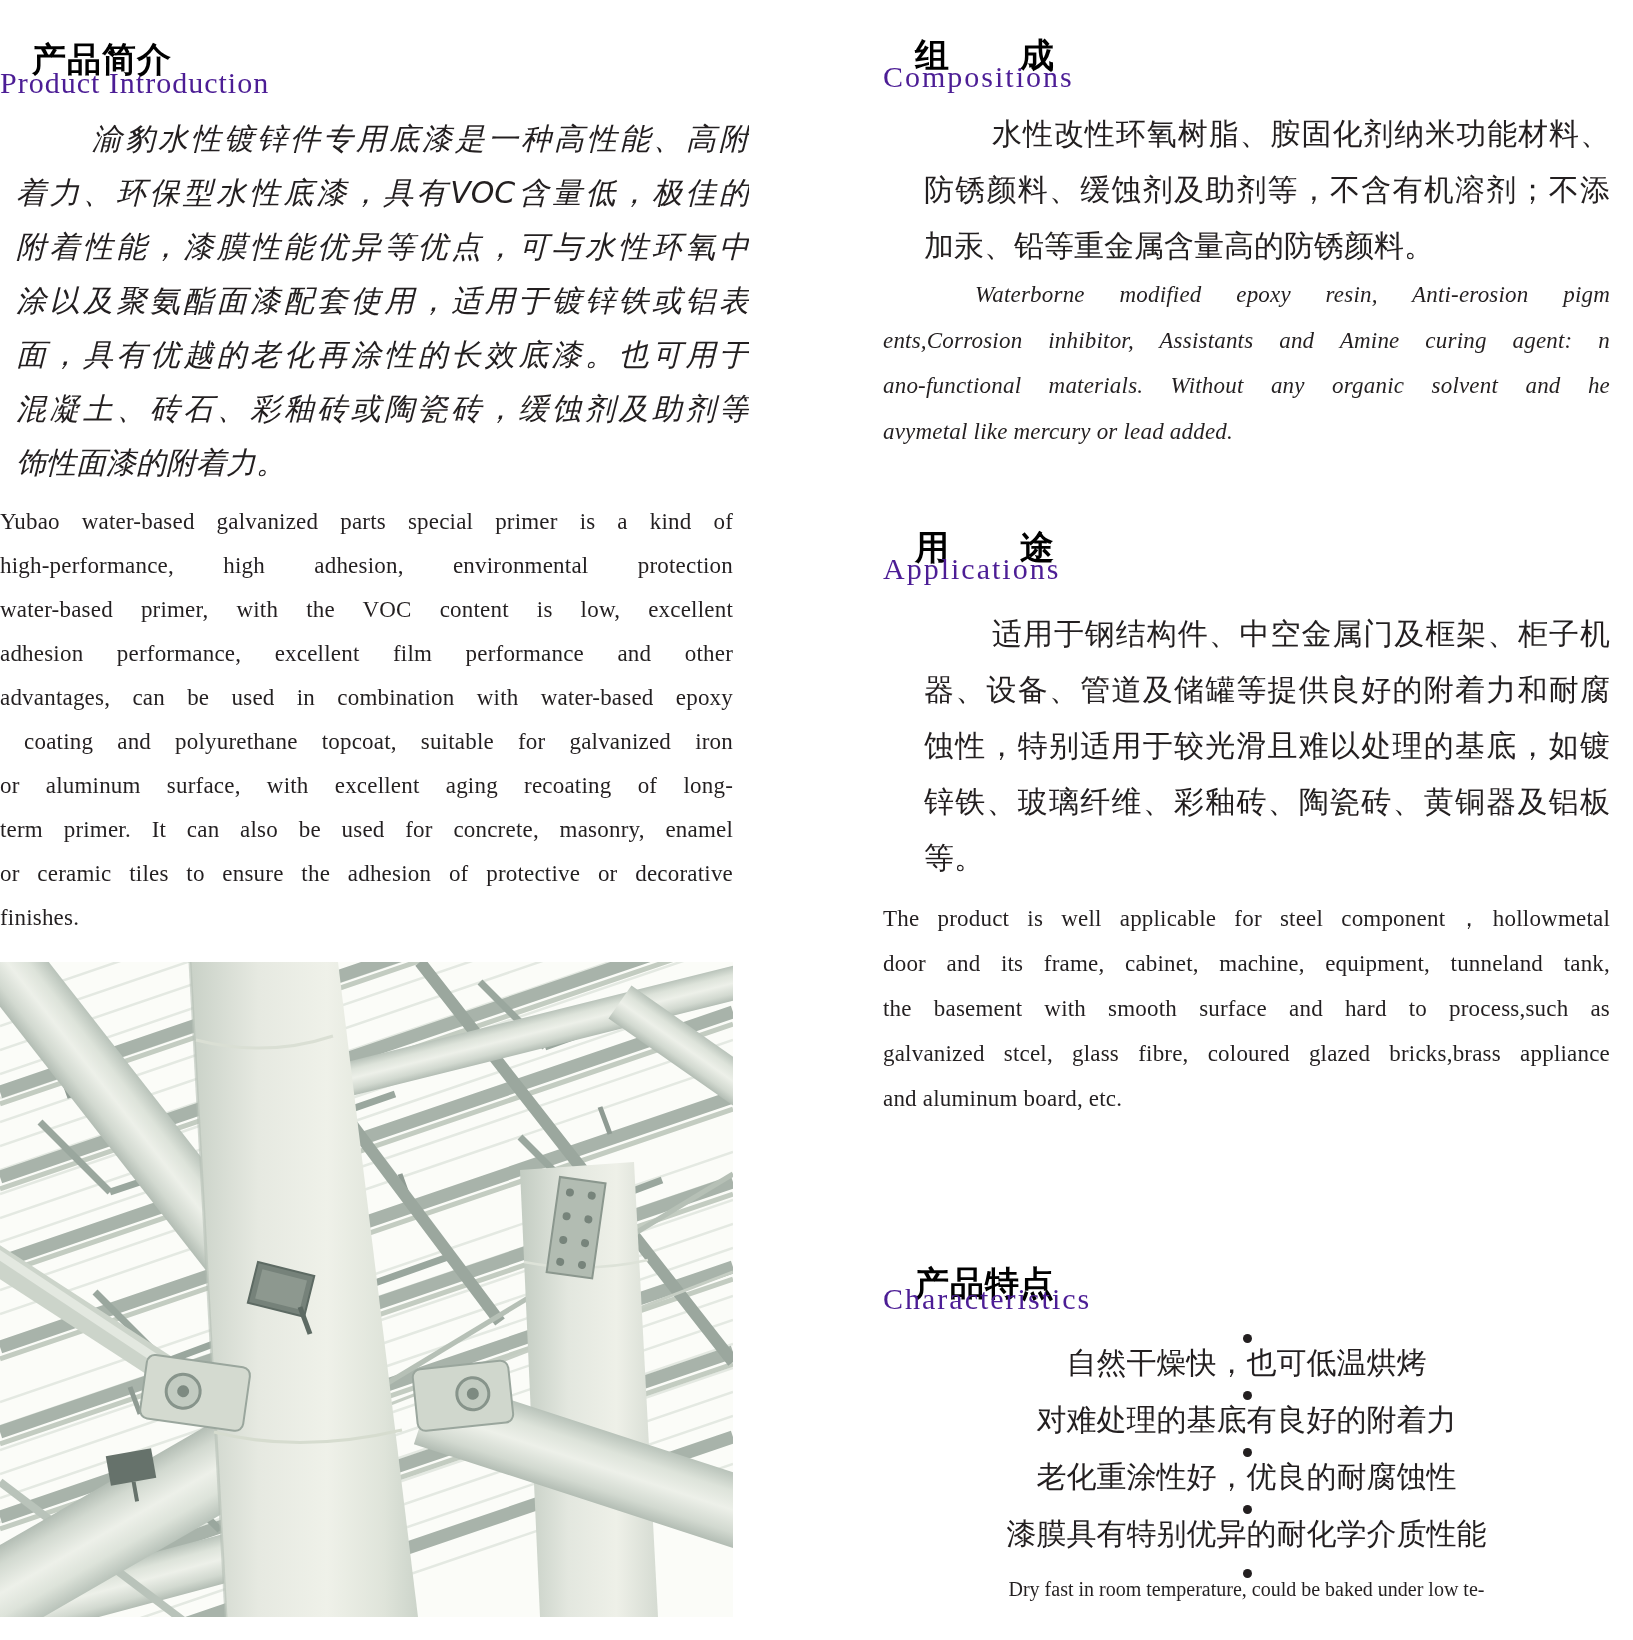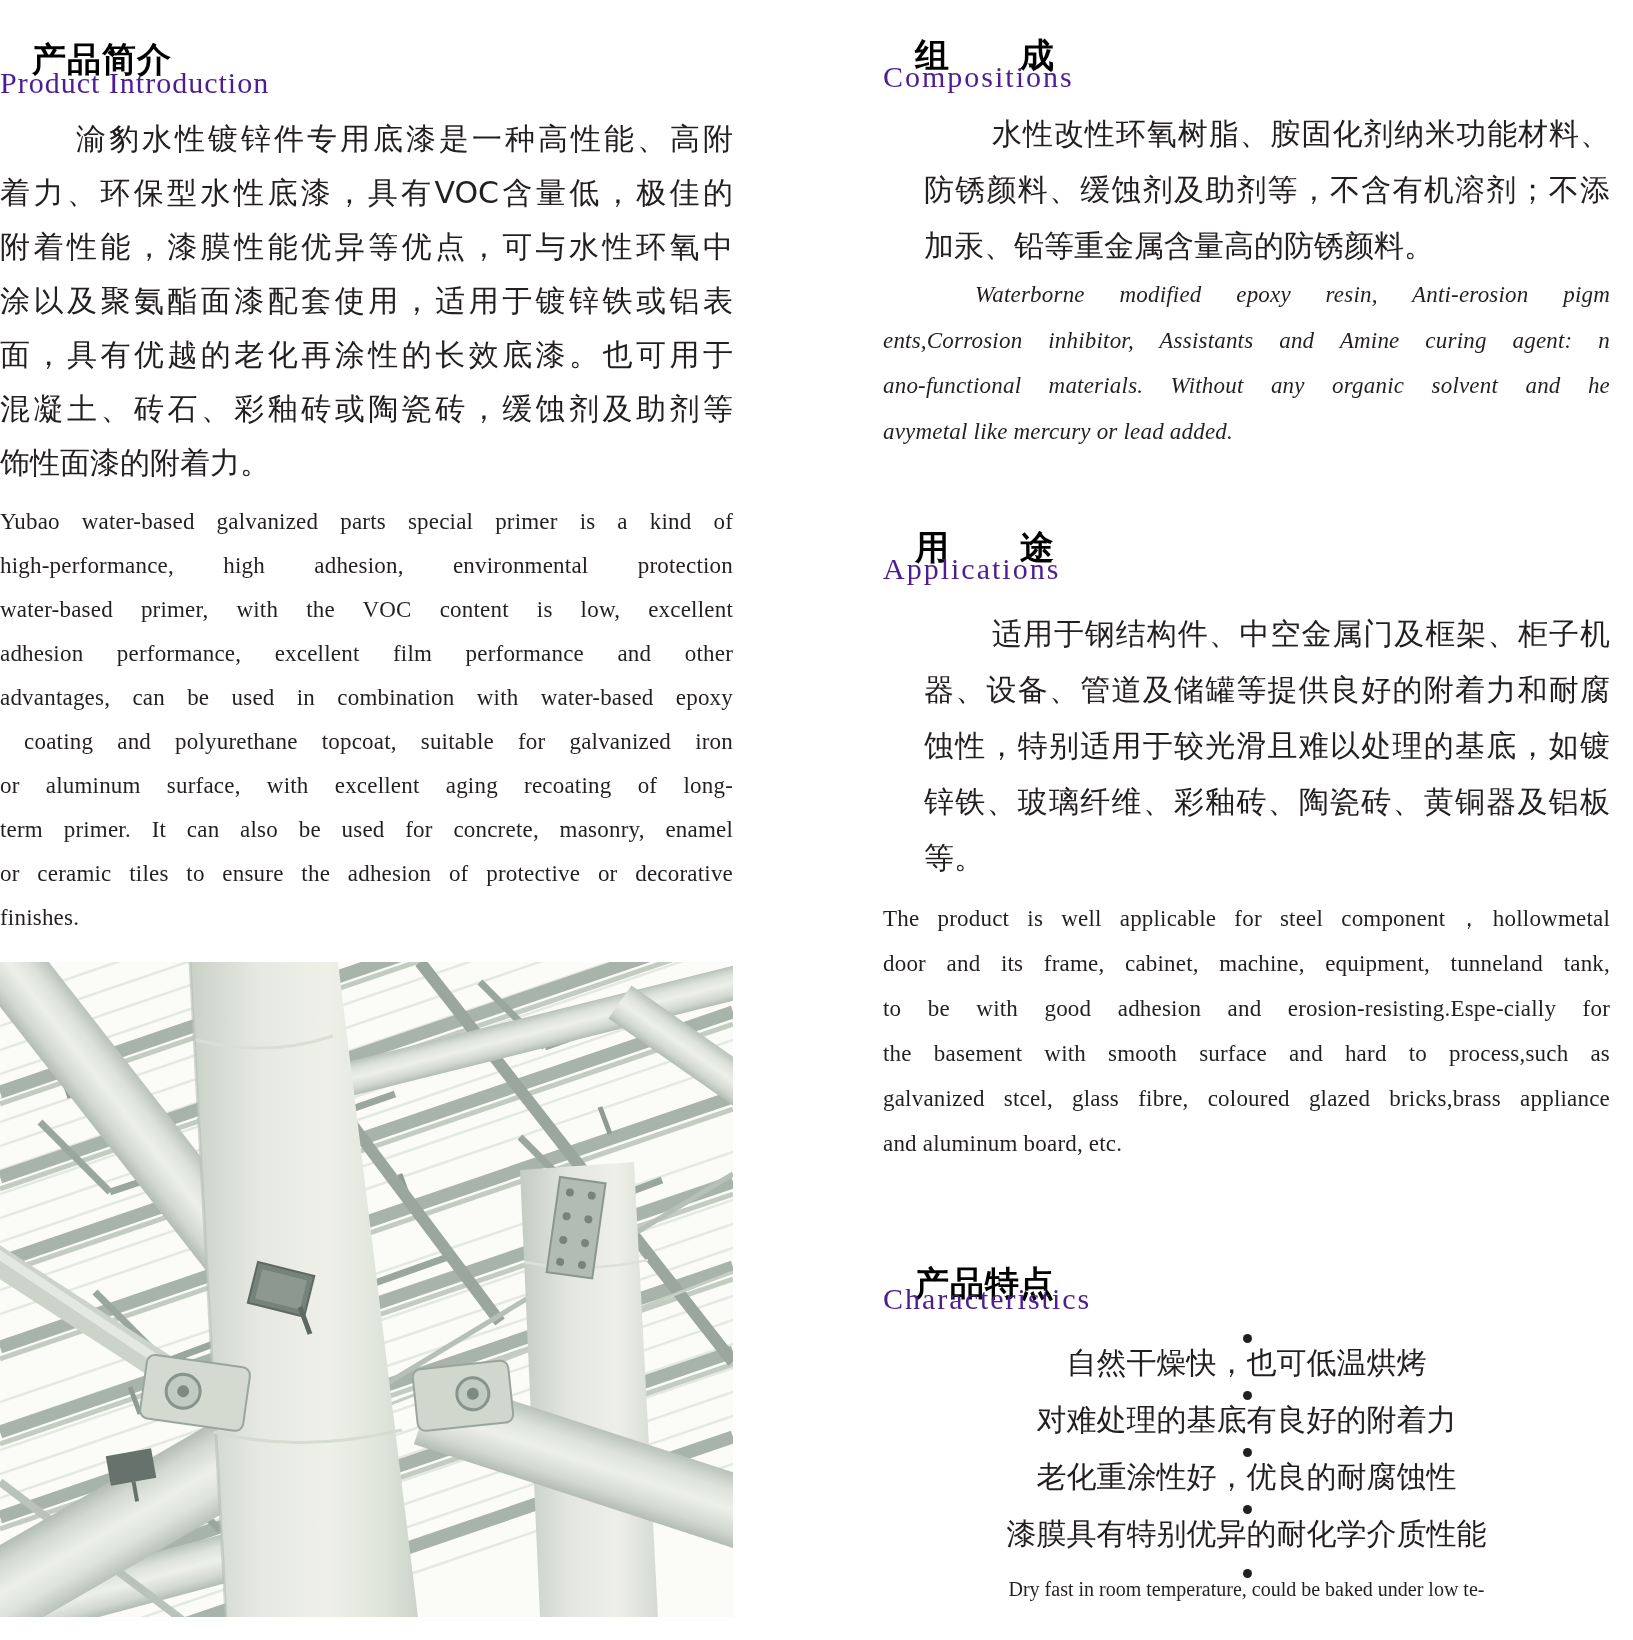--- a/index.html
+++ b/index.html
@@ -23,21 +23,21 @@
   .lh44 .line{height:44px;line-height:44px;}
   .lh455 .line{height:45.5px;line-height:45.5px;}
   .lh45 .line{height:45px;line-height:45px;}
   .ind76 .line:first-child{text-indent:76px;}
   .ind68 .line:first-child{text-indent:68px;}
   .ind92 .line:first-child{text-indent:92px;}
 
   
   #l-h-cn{left:0;top:12px;letter-spacing:1px;}
   #l-h-en{left:0;top:66px;letter-spacing:1px;}
-  #l-cn{left:0;top:112px;width:733px;}
+  #l-cn{left:16px;top:112px;width:733px;font-style:italic;}
   #l-en{left:0;top:500px;width:733px;}
   #photo{left:0;top:962px;width:733px;height:655px;margin:0;}
 
   #r1-h-cn{left:883px;top:8px;}
   #r1-h-en{left:883px;top:60px;}
   #r1-cn{left:883px;top:106px;width:727px;}
   #r1-en{left:883px;top:272px;width:727px;font-style:italic;}
   #r2-h-cn{left:883px;top:500px;}
   #r2-h-en{left:883px;top:552px;}
   #r2-cn{left:883px;top:606px;width:727px;}
@@ -209,21 +209,20 @@
   <div class="abs para cn-body lh56 ind68" id="r2-cn">
       <div class="line">适用于钢结构件、中空金属门及框架、柜子机</div>
       <div class="line">器、设备、管道及储罐等提供良好的附着力和耐腐</div>
       <div class="line">蚀性，特别适用于较光滑且难以处理的基底，如镀</div>
       <div class="line">锌铁、玻璃纤维、彩釉砖、陶瓷砖、黄铜器及铝板</div>
       <div class="line is-last">等。</div>
     </div>
   <div class="abs para en-body lh45 serif" id="r2-en">
       <div class="line">The product is well applicable for steel component，hollowmetal</div>
       <div class="line">door and its frame, cabinet, machine, equipment, tunneland tank,</div>
-      <div class="line">to be with good adhesion and erosion-resisting.Espe-cially for</div>
       <div class="line">the basement with smooth surface and hard to process,such as</div>
       <div class="line">galvanized stcel, glass fibre, coloured glazed bricks,brass appliance</div>
       <div class="line is-last">and aluminum board, etc.</div>
     </div>
 
   <h2 class="abs h-cn" id="r3-h-cn">产品特点</h2>
   <div class="abs h-en serif" id="r3-h-en">Characteristics</div>
   <div class="abs" id="bullets">
       <div class="bullet">
         <span class="dot"></span>

